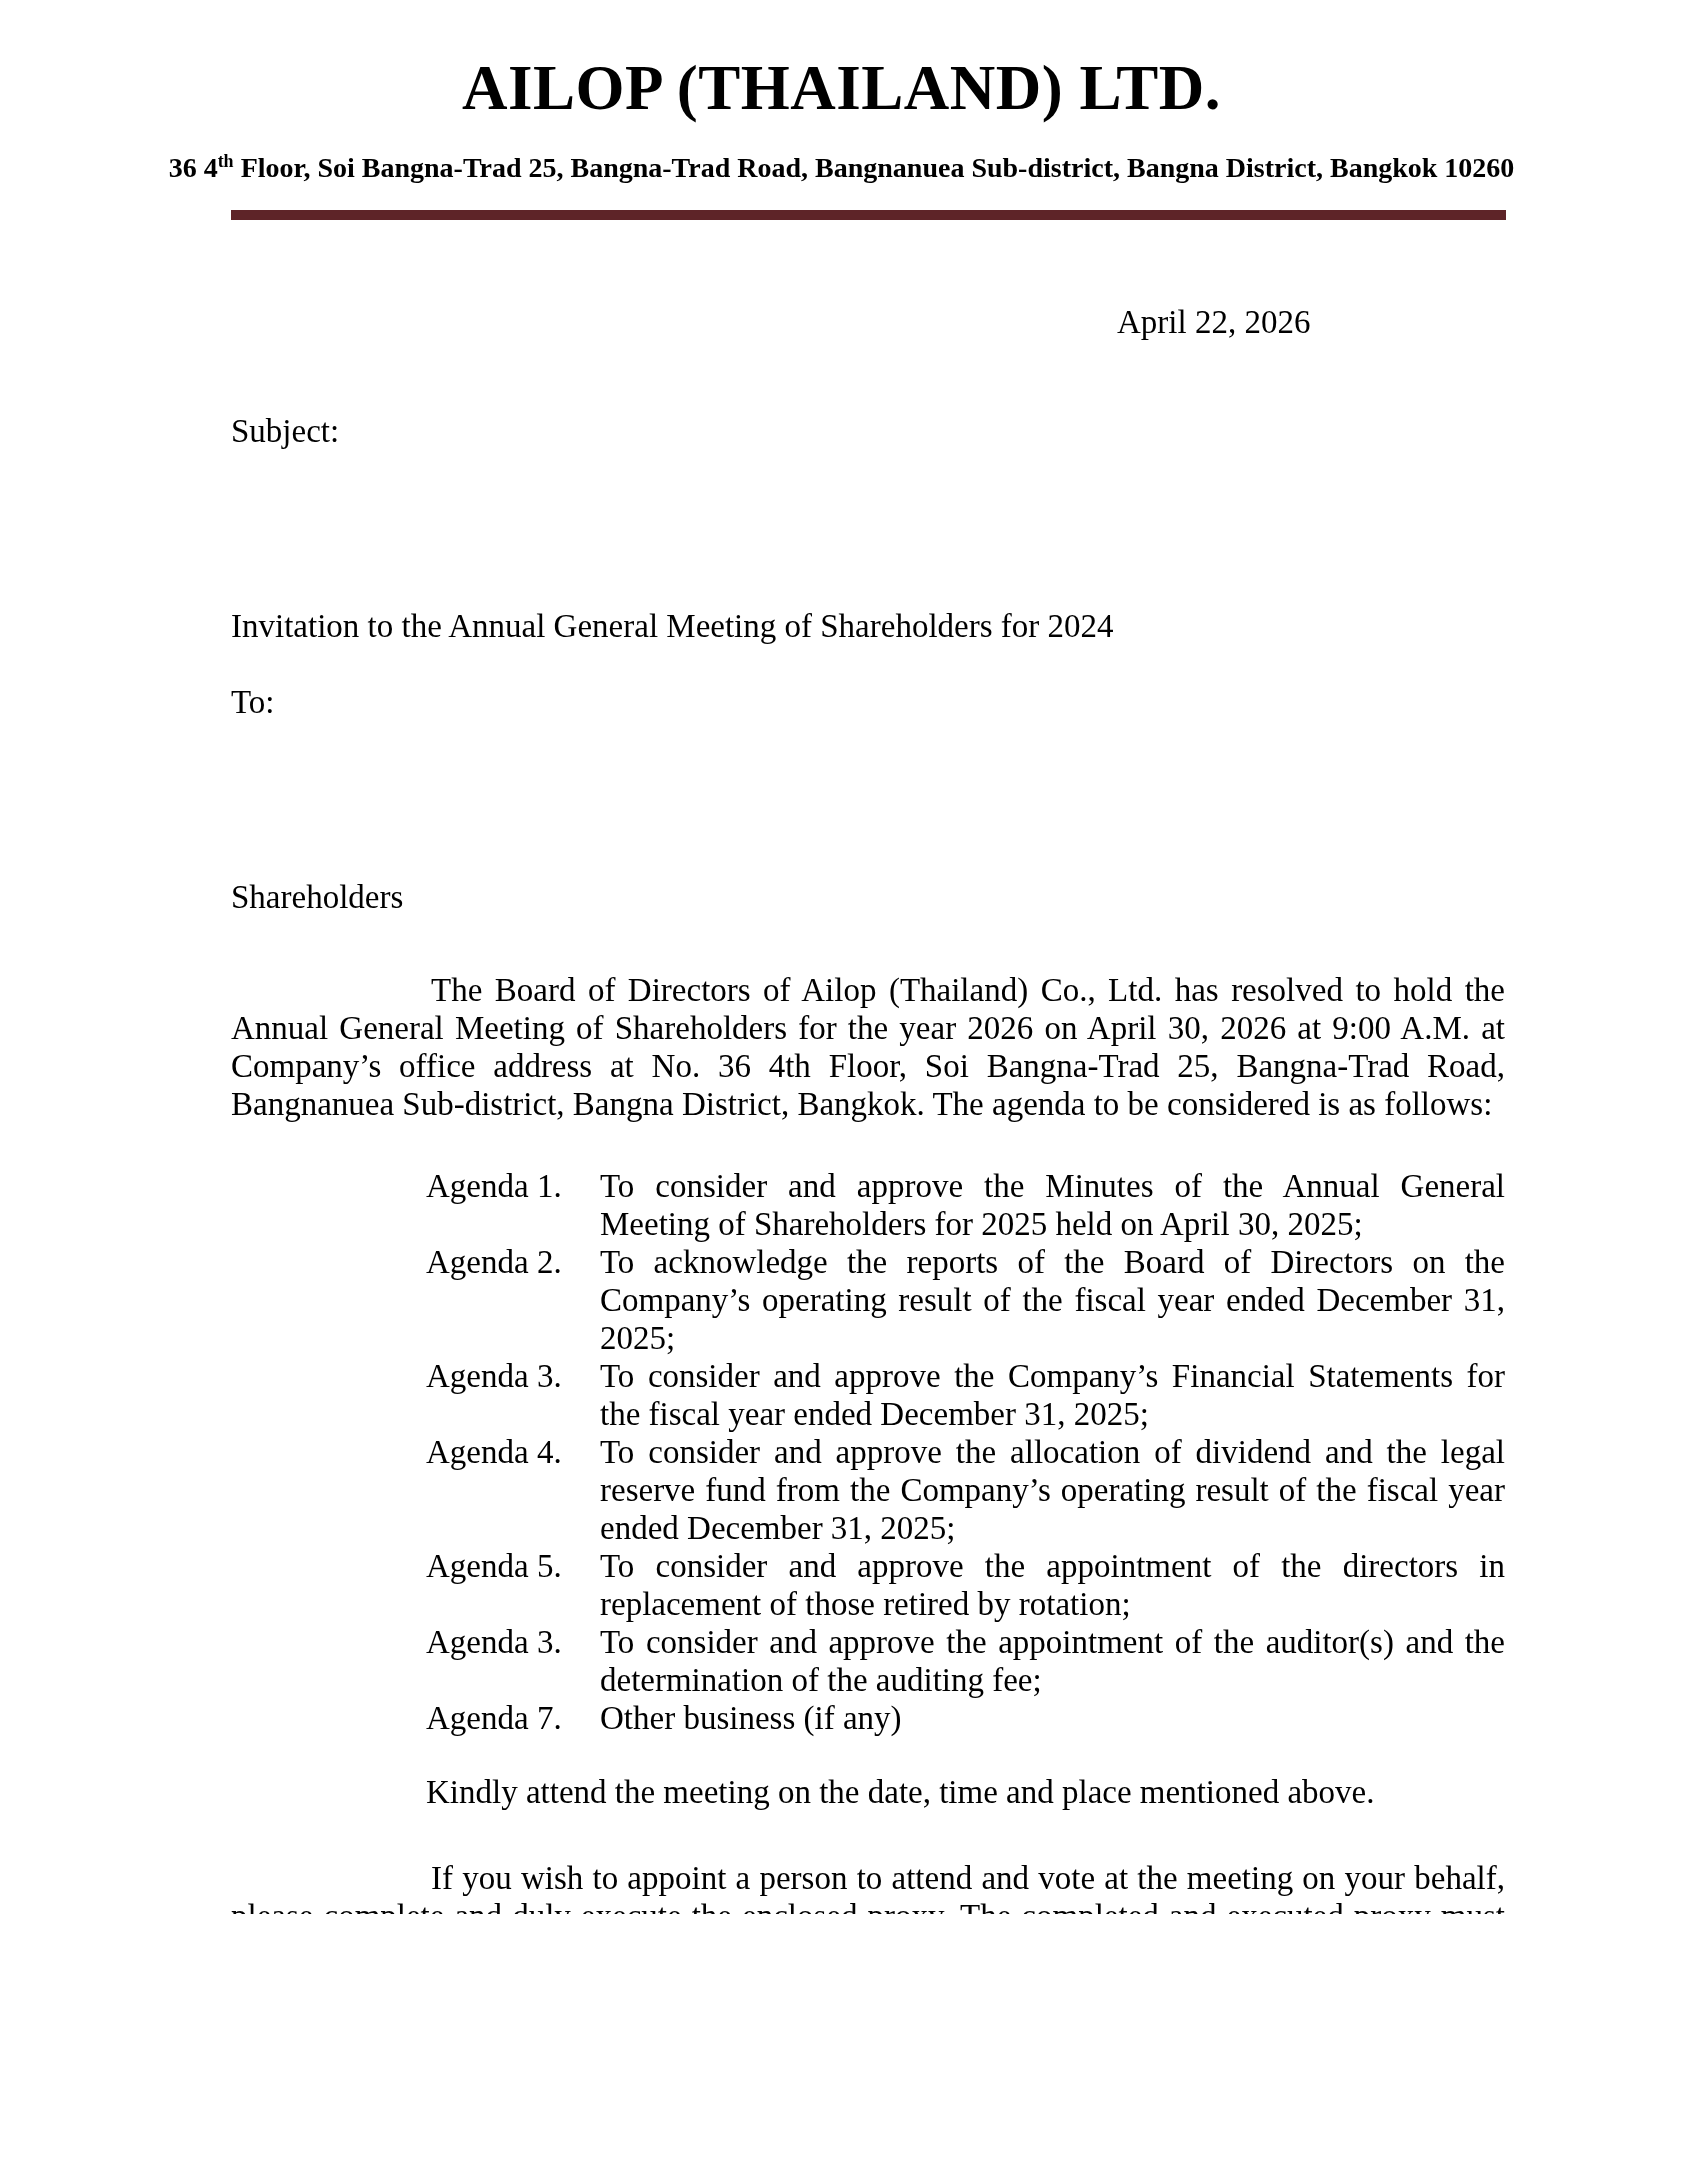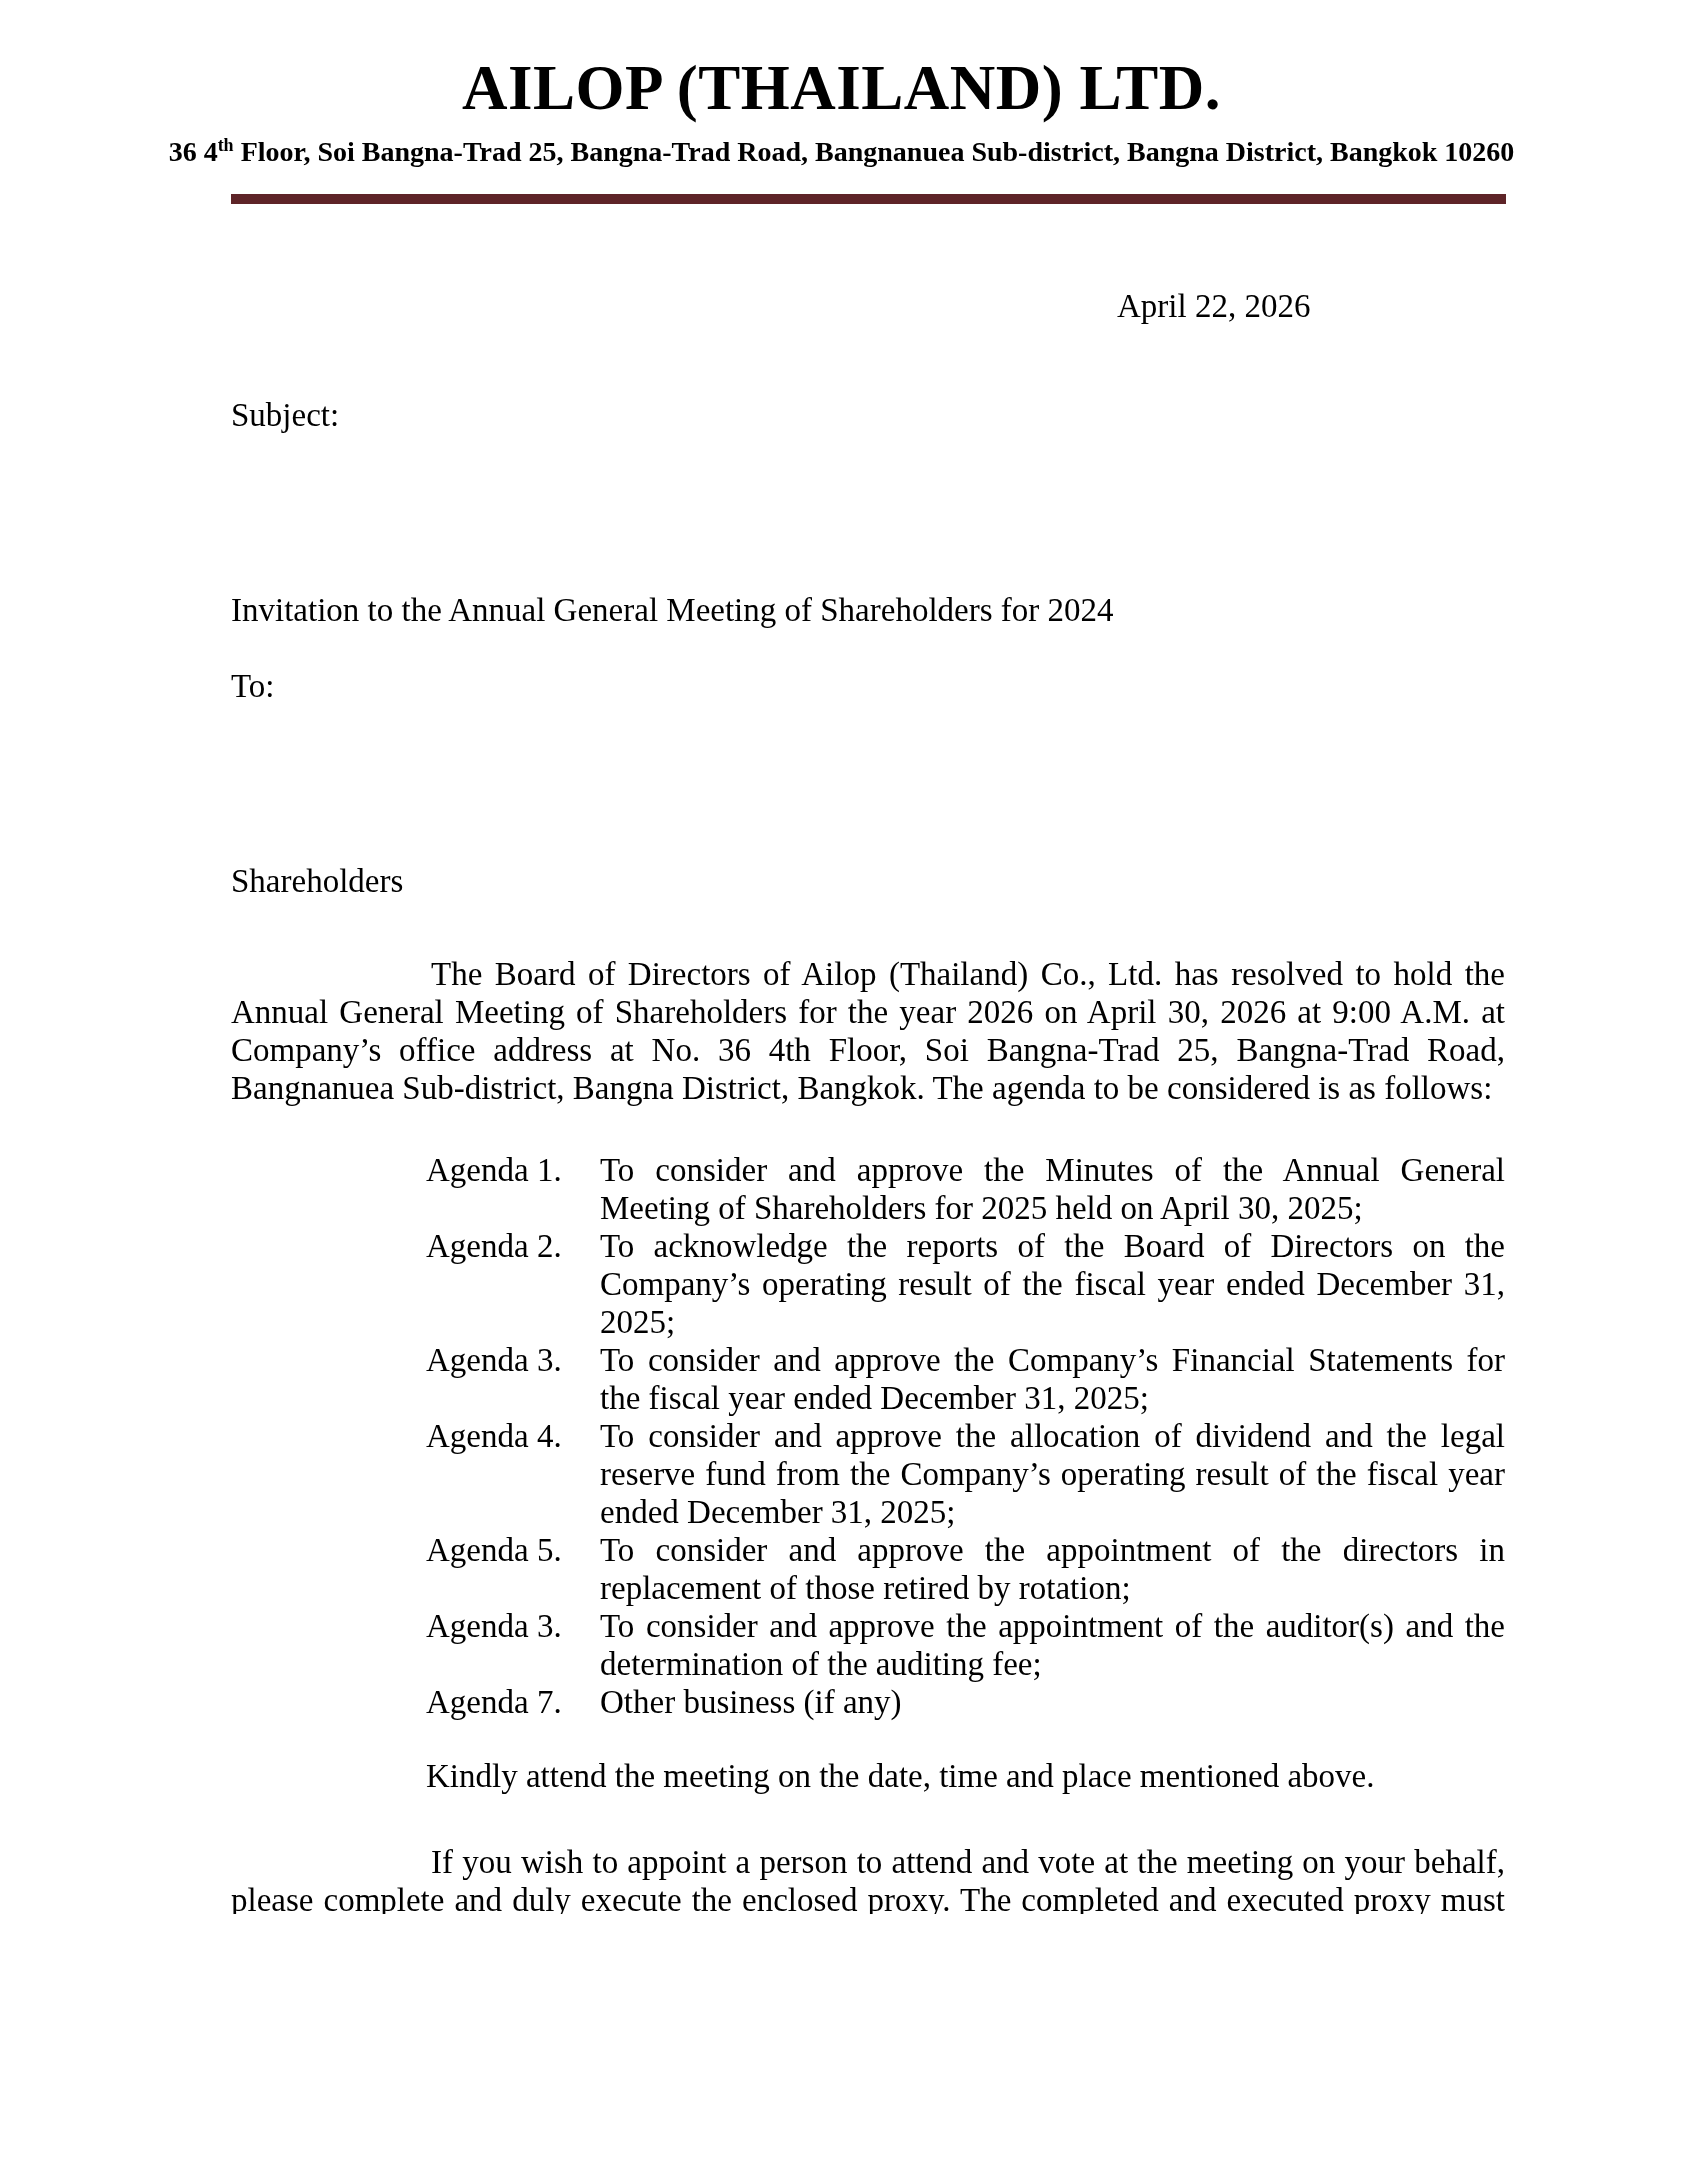--- a/index.html
+++ b/index.html
@@ -22,21 +22,21 @@
     text-align: center;
   }
   .company-name {
     padding-top: 55px;
     font-size: 63px;
     font-weight: bold;
     line-height: 1.05;
     letter-spacing: 0.5px;
   }
   .company-address {
-    margin-top: 16px;
+    margin-top: 32px;
     font-size: 28px;
     font-weight: bold;
     line-height: 1.1;
   }
   .company-address sup {
     font-size: 18px;
     vertical-align: super;
     line-height: 0;
   }
   .head-rule {

